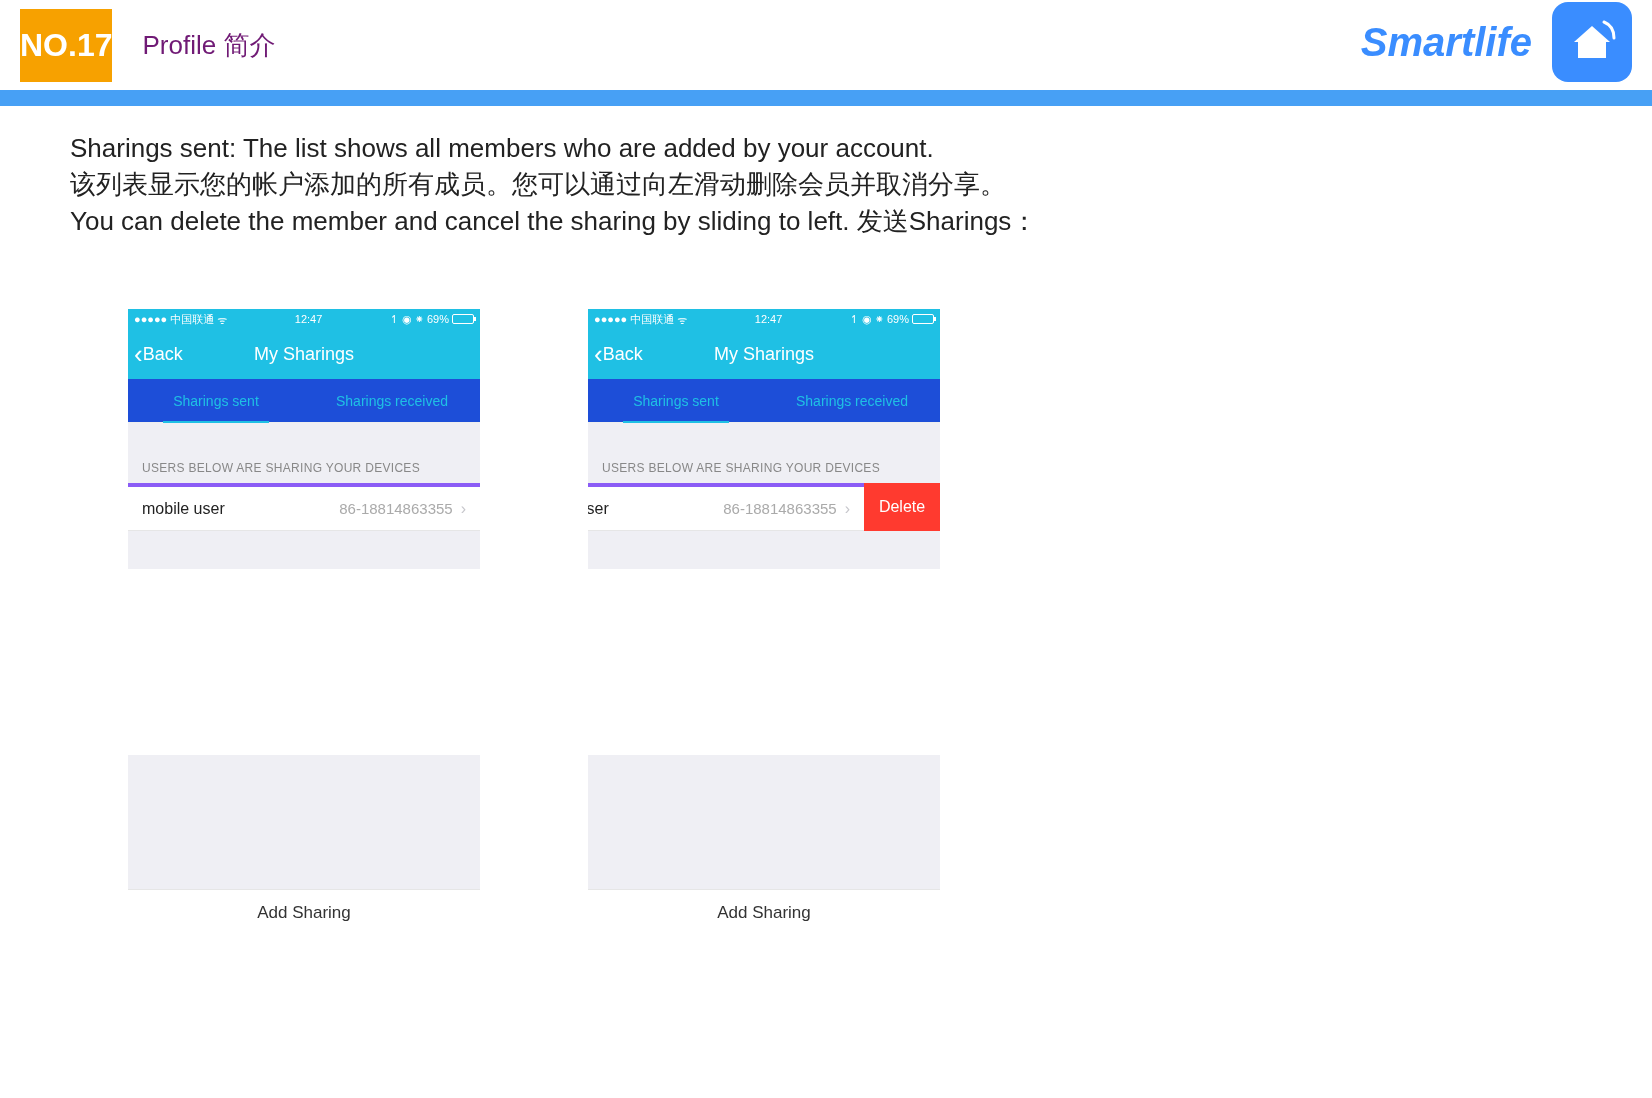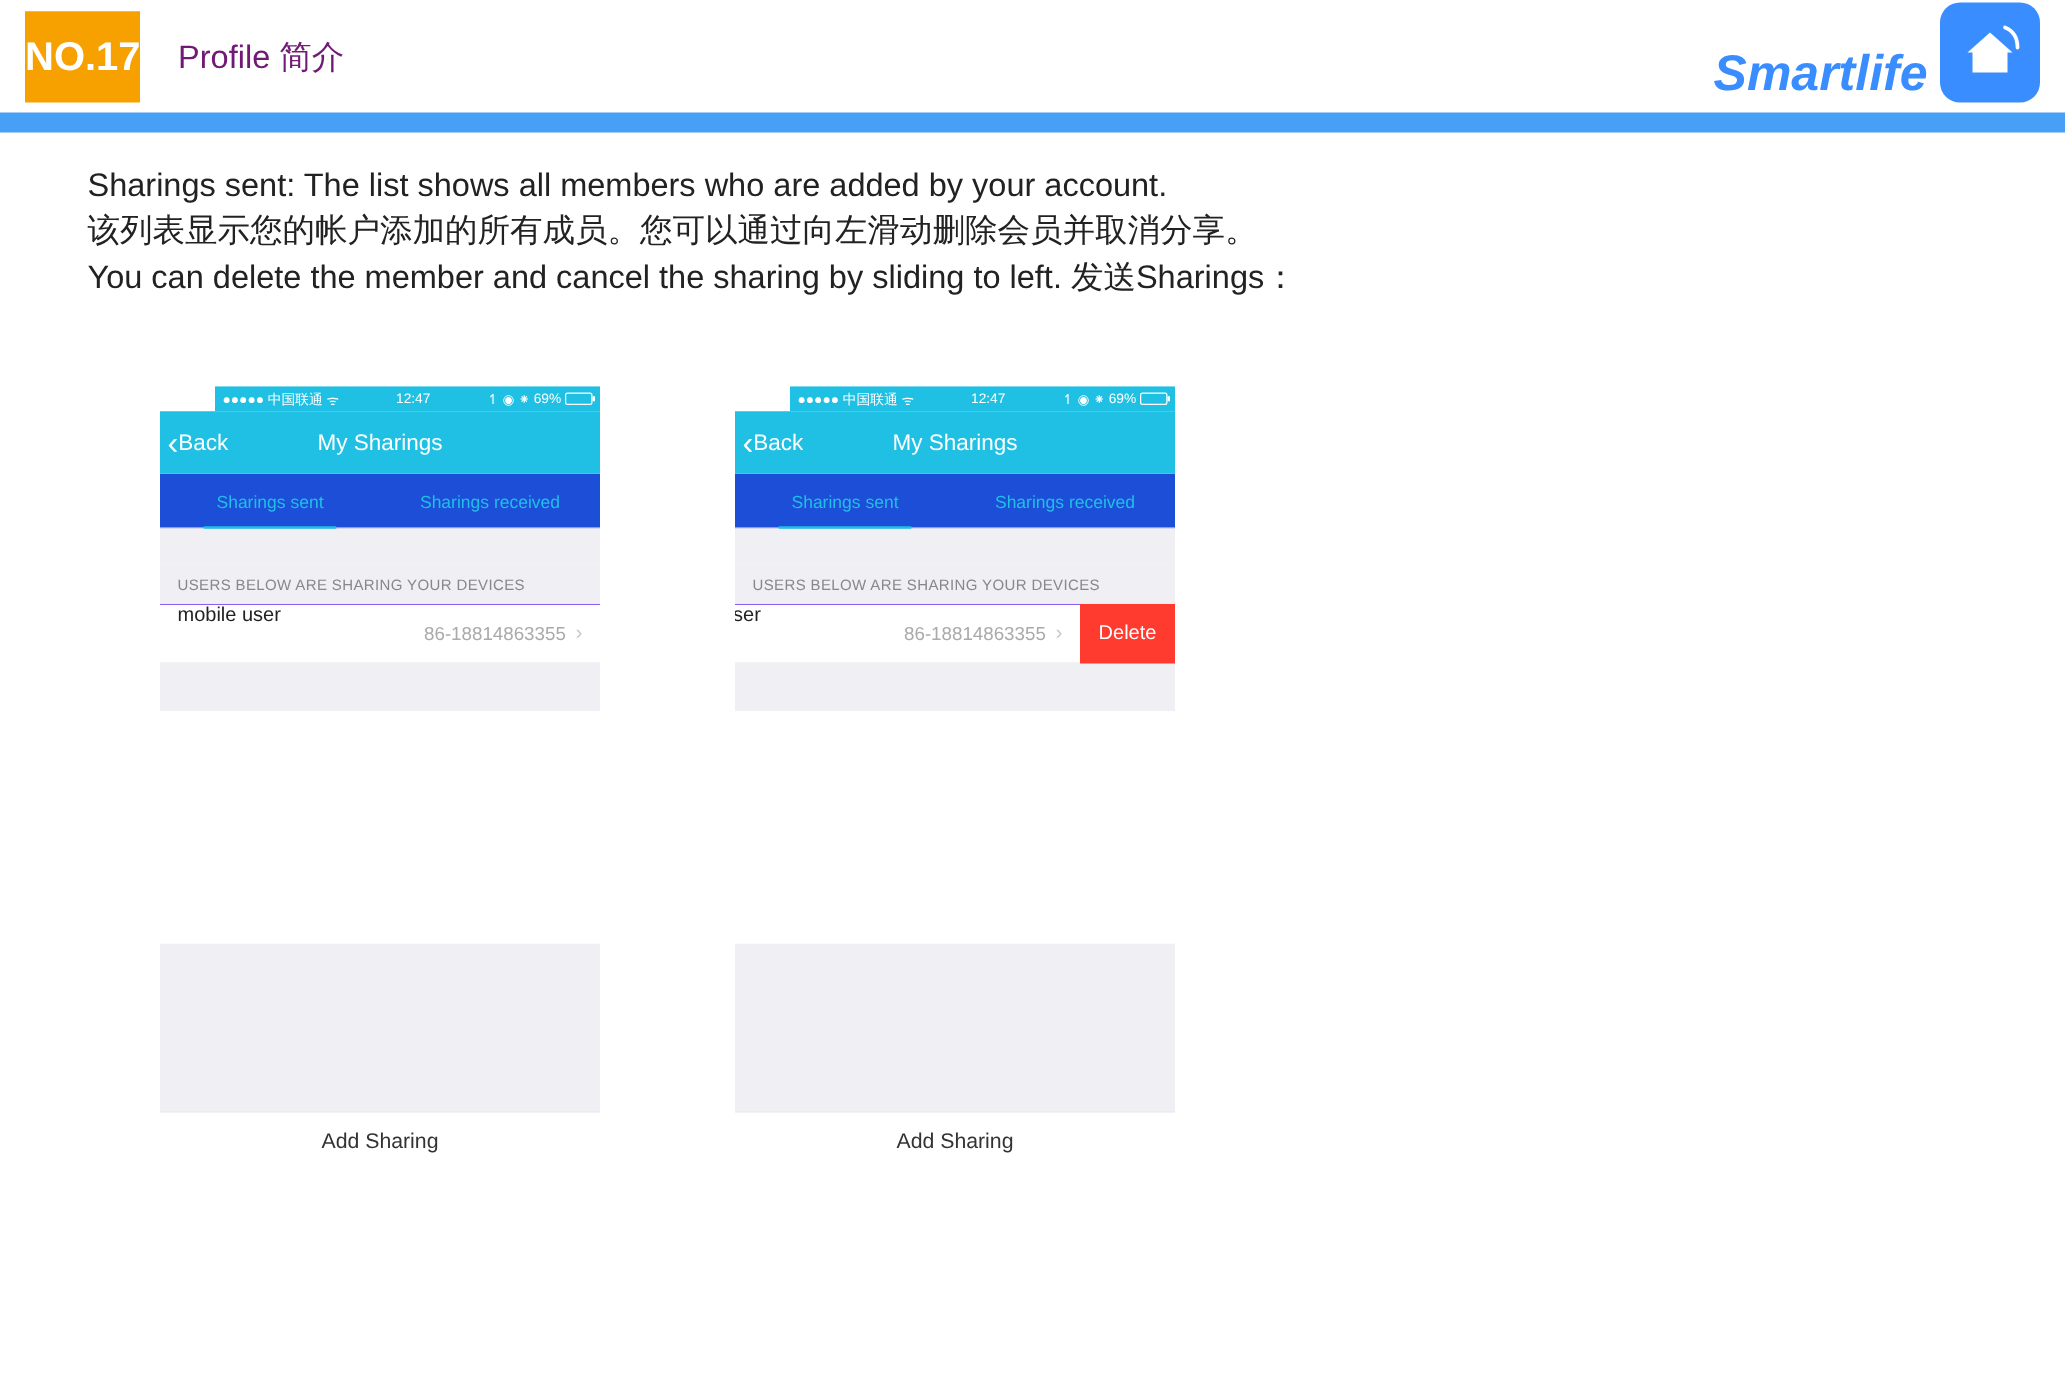--- a/index.html
+++ b/index.html
@@ -31,22 +31,22 @@
     }
     .page-title {
       font-size: 26px;
       color: #701a75;
     }
     .brand-area {
       position: absolute;
       right: 20px;
       top: 2px;
       display: flex;
-      align-items: flex-end;
-      gap: 10px;
+      align-items: center;
+      gap: 20px;
     }
     .brand-name {
       color: #3a8dff;
       font-size: 40px;
       font-weight: bold;
       font-style: italic;
     }
     .brand-logo {
       width: 80px;
       height: 80px;
@@ -90,21 +90,20 @@
     }
     .status-bar {
       background: #1fc0e4;
       height: 20px;
       display: flex;
       align-items: center;
       justify-content: space-between;
       padding: 0 6px;
       color: #fff;
       font-size: 11px;
-      margin-left: 44px;
     }
     .status-left {
       display: flex;
       align-items: center;
       gap: 3px;
     }
     .status-right {
       display: flex;
       align-items: center;
       gap: 3px;
@@ -194,24 +193,25 @@
     }
     .list-row-wrap {
       background: #fff;
       position: relative;
       height: 48px;
       overflow: hidden;
     }
     .list-row {
       background: #fff;
       display: flex;
+      align-items: center;
       justify-content: space-between;
-      padding: 0 14px;
+      padding: 12px 14px;
       height: 48px;
-      border-top: 1px solid #8b5cf6;
+      border-top: 4px solid #8b5cf6;
       border-bottom: 1px solid #e6e6e6;
       position: absolute;
       width: 100%;
       left: 0;
     }
     .list-row.slide {
       left: -76px;
     }
     .row-left {
       font-size: 16px;

